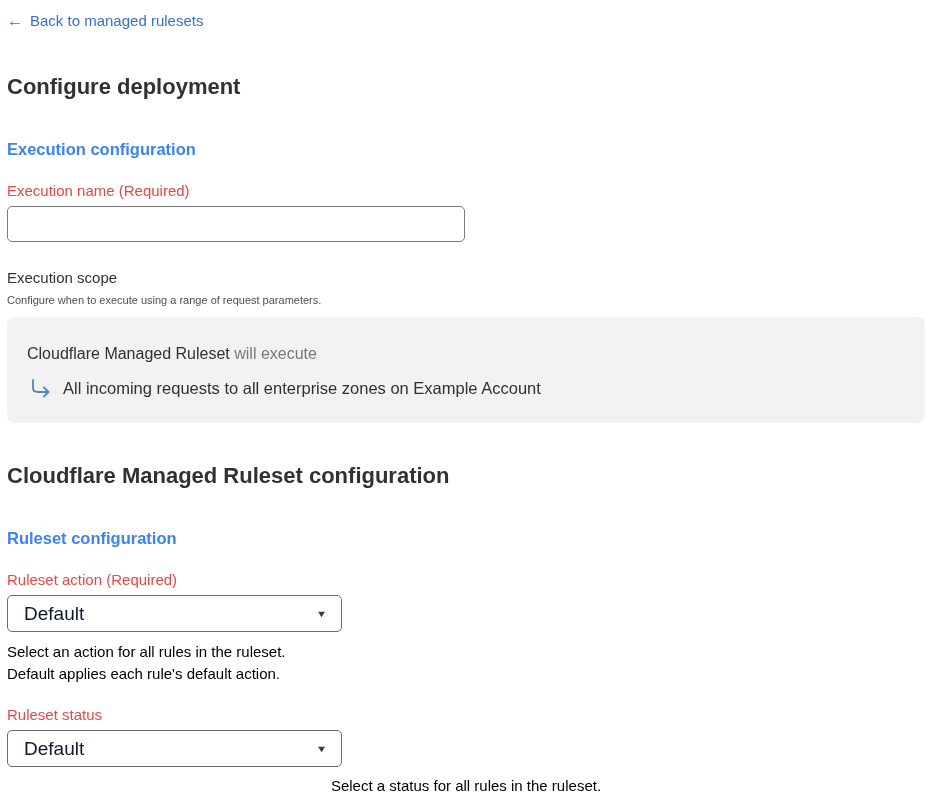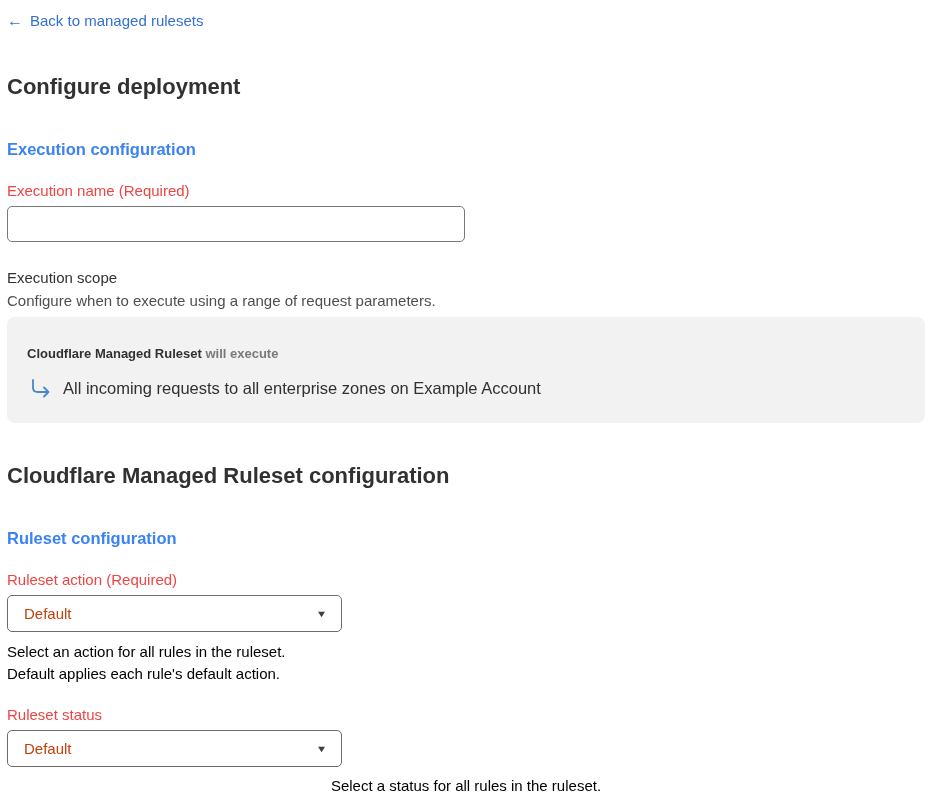--- a/index.html
+++ b/index.html
@@ -39,55 +39,55 @@
     font-family: "Liberation Sans", sans-serif;
     background: #fff; outline: none;
   }
 
   .scope-row {
     margin-top: 24px;
     display: flex; justify-content: space-between; align-items: flex-start;
     padding-right: 0;
   }
   .scope-label { font-size: 15px; line-height: 23px; color: #313131; }
-  .scope-desc  { font-size: 15px; line-height: 23px; color: #4f4f4f; }
+  .scope-desc  { font-size: 11px; line-height: 23px; color: #4f4f4f; }
   .edit-scope-btn {
     margin-top: 5px;
     background: #ffffff; color: #3370d1;
     border: 1px solid #3370d1; border-radius: 5px;
     padding: 7px 17px; font-size: 15px; line-height: 18px;
     font-family: "Liberation Sans", sans-serif;
     cursor: pointer;
   }
 
   .scope-box {
     margin-top: 5px;
     width: 918px;
     background: #f2f2f2; border-radius: 8px;
     padding: 26px 20px 24px 20px;
   }
-  .scope-box-line1 { font-size: 13px; line-height: 22px; color: #313131; font-weight: bold; }
+  .scope-box-line1 { font-size: 16px; line-height: 22px; color: #313131; }
   .scope-box-line1 .muted { color: #797979; }
   .scope-box-line2 {
     display: flex; align-items: center; gap: 11px;
     margin: 12px 0 0 3px;
     font-size: 16.5px; line-height: 22px; color: #313131;
   }
   .return-arrow-svg { flex: 0 0 auto; display: block; }
 
   .select-box {
     margin-top: 5px;
     width: 335px; height: 37px;
     border: 1px solid #6b6b6b; border-radius: 5px;
     background: #fff;
     display: flex; align-items: center; justify-content: space-between;
     padding: 0 15px 0 16px;
     cursor: pointer;
   }
-  .select-value { font-size: 15px; color: #c2410c; }
+  .select-value { font-size: 19px; color: #0f172a; }
   .select-caret { font-size: 9px; color: #3d3d3d; transform: scaleX(1.3); }
 
   .help-text { margin-top: 9px; font-size: 15px; line-height: 22px; color: #000000; }
   .help-text div { margin: 0; }
   .mt-sm { margin-top: 20px; }
   .mt-xs { margin-top: 8px; text-align: center; }
 </style>
 </head>
 <body>
 

